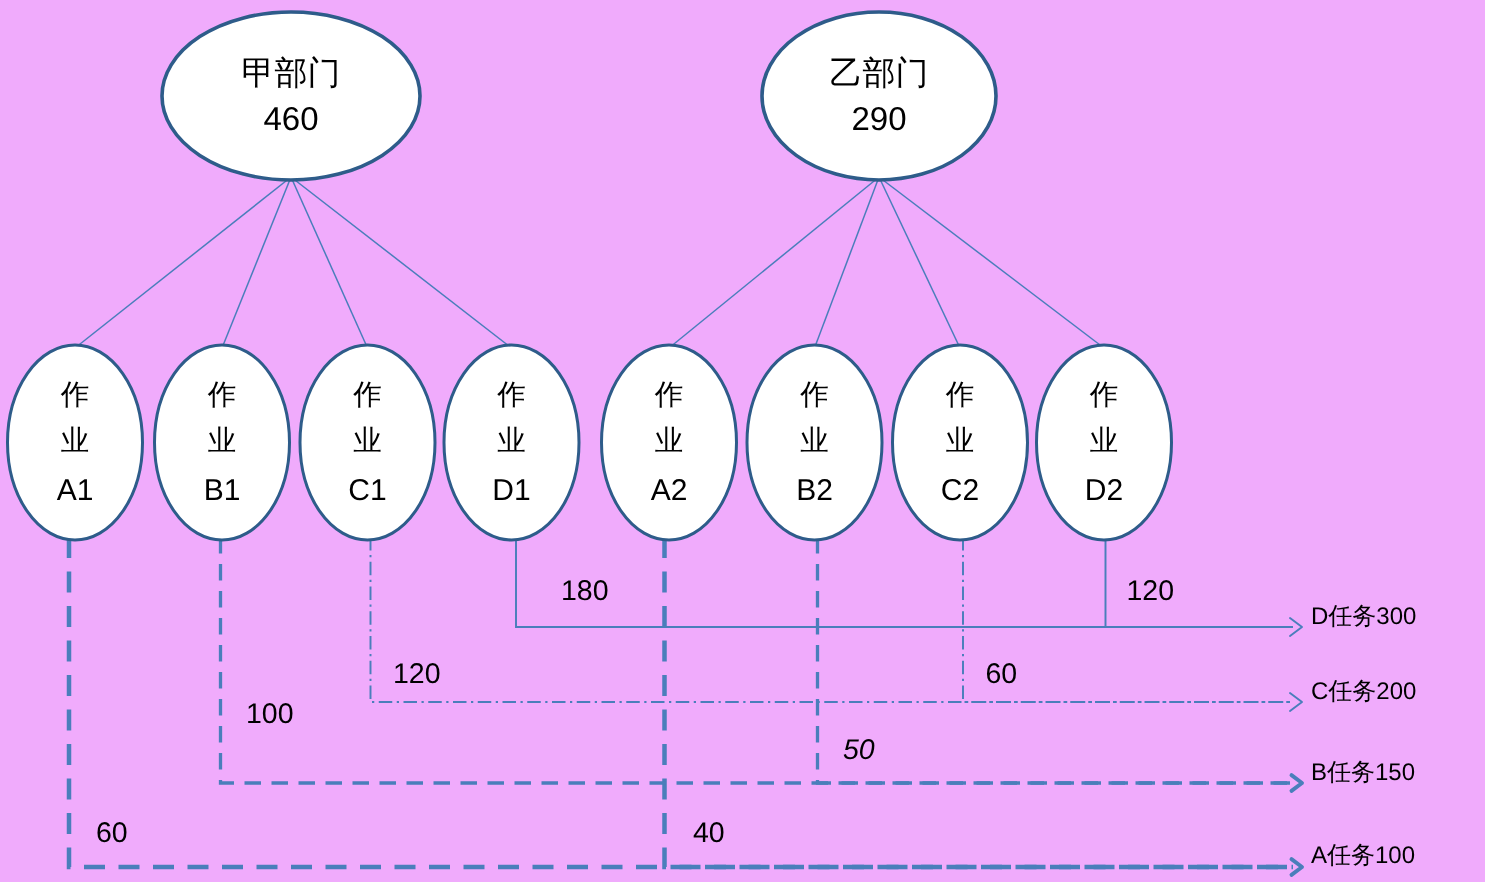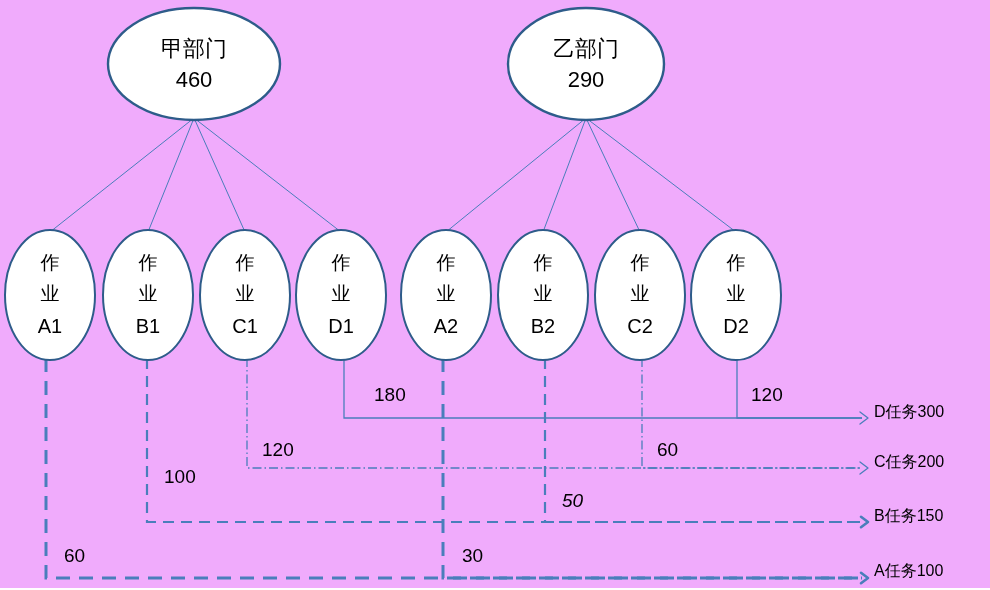--- a/index.html
+++ b/index.html
@@ -160,21 +160,21 @@
         <text x="640" y="295" class="node-text task-cn">业</text>
         <text x="640" y="328" class="node-text task-code">C2</text>
         <text x="736" y="264" class="node-text task-cn">作</text>
         <text x="736" y="295" class="node-text task-cn">业</text>
         <text x="736" y="328" class="node-text task-code">D2</text>
       </g>
   </svg>
 
   <div id="edge-values">
       <div class="edge-value" style="left: 64px; top: 546px;">60</div>
-      <div class="edge-value" style="left: 462px; top: 546px;">30</div>
+      <div class="edge-value" style="left: 462px; top: 546px;">40</div>
       <div class="edge-value" style="left: 164px; top: 467px;">100</div>
       <div class="edge-value" style="left: 562px; top: 491px; font-style: italic;">50</div>
       <div class="edge-value" style="left: 262px; top: 440px;">120</div>
       <div class="edge-value" style="left: 657px; top: 440px;">60</div>
       <div class="edge-value" style="left: 374px; top: 385px;">180</div>
       <div class="edge-value" style="left: 751px; top: 385px;">120</div>
     </div>
   <div id="row-labels">
       <div class="row-label" style="left: 874px; top: 404px;">D任务300</div>
       <div class="row-label" style="left: 874px; top: 454px;">C任务200</div>

